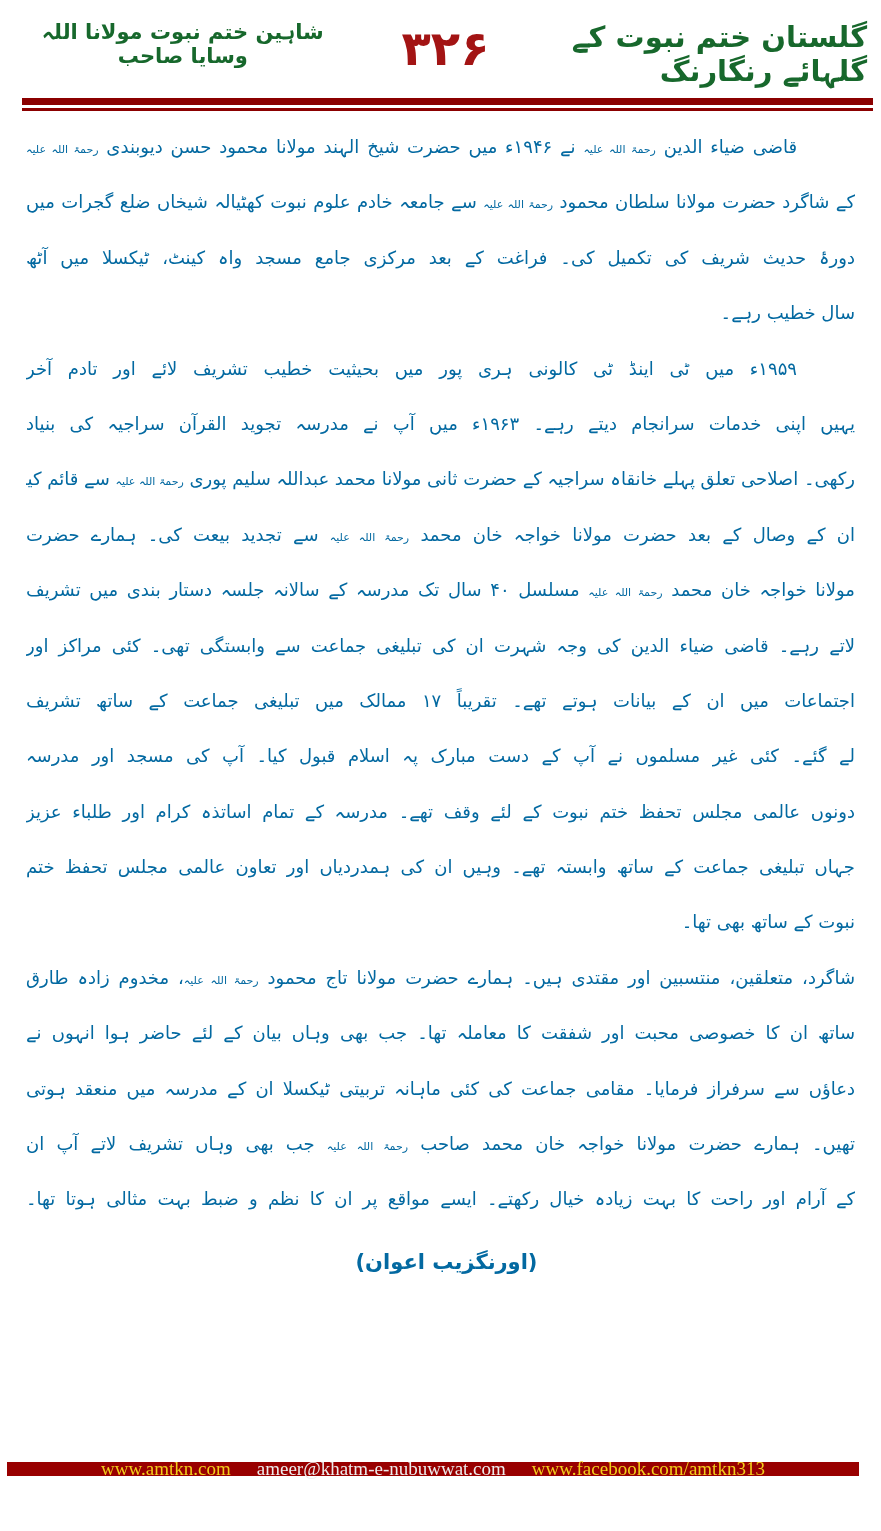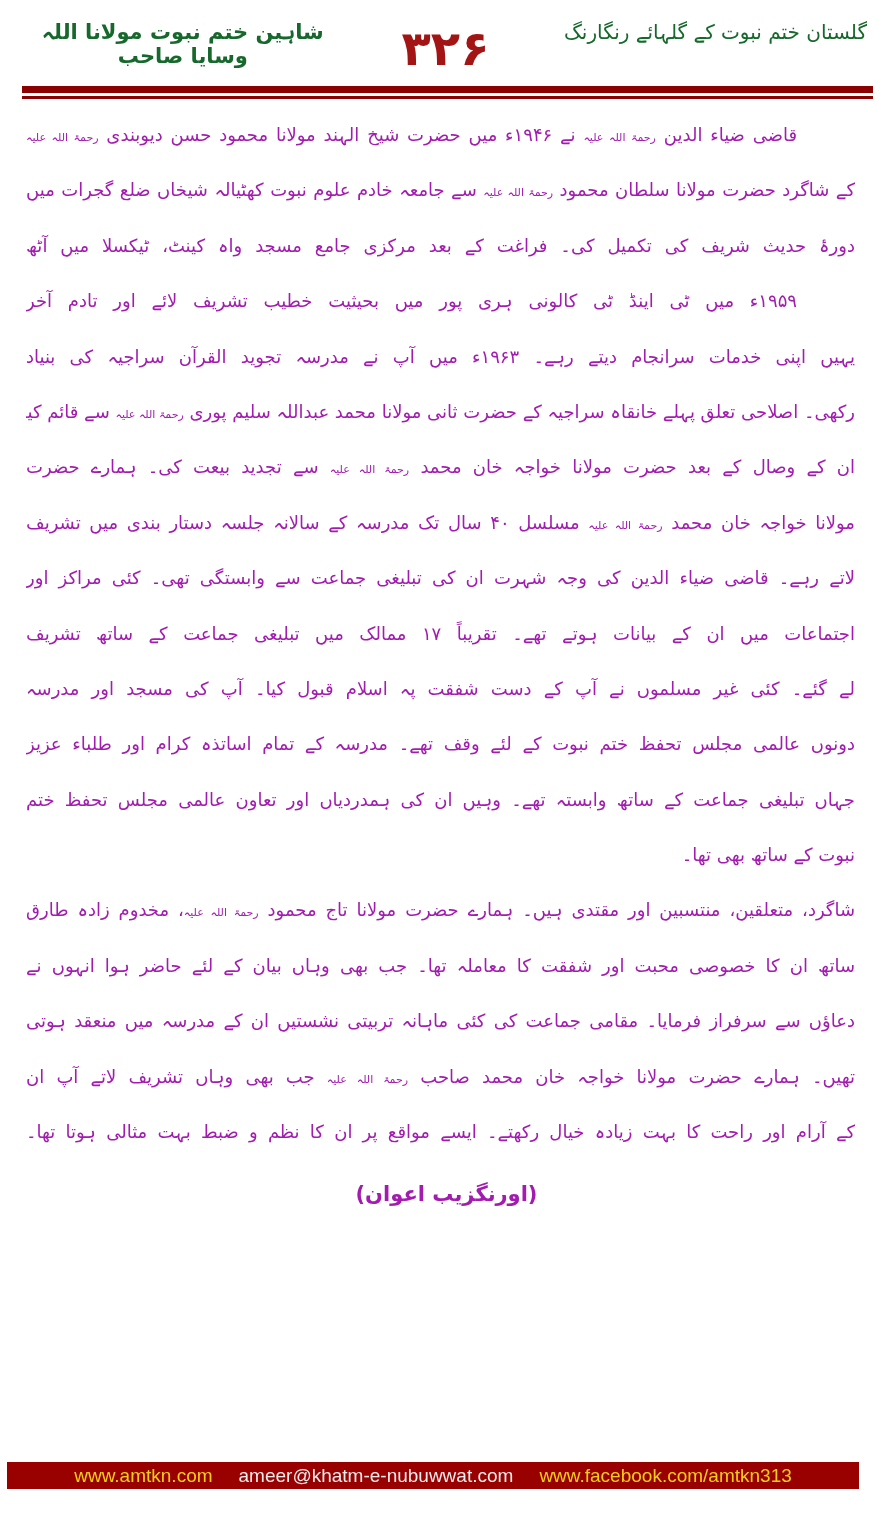--- a/index.html
+++ b/index.html
@@ -15,22 +15,22 @@
   .page-header{
     display:flex;
     direction:rtl;
     align-items:flex-start;
     padding:20px 10px 0 16px;
   }
   .book-title{
     flex:1;
     text-align:right;
     color:#17682C;
-    font-size:20px;
-    font-weight:normal;
+    font-size:29px;
+    font-weight:bold;
     padding-right:4px;
   }
   .page-number{
     flex:0 0 auto;
     color:#A31414;
     font-size:48px;
     line-height:40px;
     font-weight:bold;
     margin:8px 60px;
   }
@@ -45,21 +45,21 @@
   .header-rule{
     margin:10px 8px 0 22px;   
     border-top:7px solid #8B0000;
     border-bottom:3px solid #8B0000;
     height:3px;
   }
   
   .body-text{
     margin:8px 26px 0 26px;
     direction:rtl;
-    color:#a21caf;
+    color:#0369a1;
   }
   .u-line{
     height:55.4px;
     line-height:55.4px;
     font-size:18px;
     white-space:nowrap;
     overflow:hidden;
     text-align:justify;
     text-align-last:justify;
   }
@@ -75,28 +75,28 @@
     direction:rtl;
     height:50px;
     line-height:50px;
   }
   
   .footer-bar{
     position:absolute;
     top:1462px;
     right:22px;
     left:7px;
-    height:27px;
+    height:14px;
     background:#990000;
     display:flex;
     direction:ltr;
     align-items:center;
     justify-content:center;
     gap:26px;
-    font-family:Liberation Sans, sans-serif;
+    font-family:Liberation Serif, serif;
     font-size:19px;
     white-space:nowrap;
   }
   .footer-bar .url-yellow{ color:#F2CE1B; }
   .footer-bar .email-white{ color:#EDEDED;text-align:center; }
 </style>
 </head>
 <body>
 
 <div class="page">
@@ -106,34 +106,35 @@
     <div class="page-number">۳۲۶</div>
     <div class="volume-title">شاہین ختم نبوت مولانا اللہ وسایا صاحب</div>
   </div>
 
   <div class="header-rule"></div>
 
   <div class="body-text">
     <div class="u-line indent">قاضی ضیاء الدین <span class="honorific">رحمۃ اللہ علیہ</span> نے ۱۹۴۶ء میں حضرت شیخ الہند مولانا محمود حسن دیوبندی <span class="honorific">رحمۃ اللہ علیہ</span></div>
     <div class="u-line">کے شاگرد حضرت مولانا سلطان محمود <span class="honorific">رحمۃ اللہ علیہ</span> سے جامعہ خادم علوم نبوت کھٹیالہ شیخاں ضلع گجرات میں</div>
     <div class="u-line">دورۂ حدیث شریف کی تکمیل کی۔ فراغت کے بعد مرکزی جامع مسجد واہ کینٹ، ٹیکسلا میں آٹھ</div>
+    <div class="u-line end">سال خطیب رہے۔</div>
     <div class="u-line indent">۱۹۵۹ء میں ٹی اینڈ ٹی کالونی ہری پور میں بحیثیت خطیب تشریف لائے اور تادم آخر</div>
     <div class="u-line">یہیں اپنی خدمات سرانجام دیتے رہے۔ ۱۹۶۳ء میں آپ نے مدرسہ تجوید القرآن سراجیہ کی بنیاد</div>
     <div class="u-line">رکھی۔ اصلاحی تعلق پہلے خانقاہ سراجیہ کے حضرت ثانی مولانا محمد عبداللہ سلیم پوری <span class="honorific">رحمۃ اللہ علیہ</span> سے قائم کیا۔</div>
     <div class="u-line">ان کے وصال کے بعد حضرت مولانا خواجہ خان محمد <span class="honorific">رحمۃ اللہ علیہ</span> سے تجدید بیعت کی۔ ہمارے حضرت</div>
     <div class="u-line">مولانا خواجہ خان محمد <span class="honorific">رحمۃ اللہ علیہ</span> مسلسل ۴۰ سال تک مدرسہ کے سالانہ جلسہ دستار بندی میں تشریف</div>
     <div class="u-line">لاتے رہے۔ قاضی ضیاء الدین کی وجہ شہرت ان کی تبلیغی جماعت سے وابستگی تھی۔ کئی مراکز اور</div>
     <div class="u-line">اجتماعات میں ان کے بیانات ہوتے تھے۔ تقریباً ۱۷ ممالک میں تبلیغی جماعت کے ساتھ تشریف</div>
-    <div class="u-line">لے گئے۔ کئی غیر مسلموں نے آپ کے دست شفقت پہ اسلام قبول کیا۔ آپ کی مسجد اور مدرسہ</div>
+    <div class="u-line">لے گئے۔ کئی غیر مسلموں نے آپ کے دست مبارک پہ اسلام قبول کیا۔ آپ کی مسجد اور مدرسہ</div>
     <div class="u-line">دونوں عالمی مجلس تحفظ ختم نبوت کے لئے وقف تھے۔ مدرسہ کے تمام اساتذہ کرام اور طلباء عزیز</div>
     <div class="u-line">جہاں تبلیغی جماعت کے ساتھ وابستہ تھے۔ وہیں ان کی ہمدردیاں اور تعاون عالمی مجلس تحفظ ختم</div>
     <div class="u-line end">نبوت کے ساتھ بھی تھا۔</div>
     <div class="u-line">شاگرد، متعلقین، منتسبین اور مقتدی ہیں۔ ہمارے حضرت مولانا تاج محمود <span class="honorific">رحمۃ اللہ علیہ</span>، مخدوم زادہ طارق</div>
     <div class="u-line">ساتھ ان کا خصوصی محبت اور شفقت کا معاملہ تھا۔ جب بھی وہاں بیان کے لئے حاضر ہوا انہوں نے</div>
-    <div class="u-line">دعاؤں سے سرفراز فرمایا۔ مقامی جماعت کی کئی ماہانہ تربیتی نشستیں ان کے مدرسہ میں منعقد ہوتی</div>
+    <div class="u-line">دعاؤں سے سرفراز فرمایا۔ مقامی جماعت کی کئی ماہانہ تربیتی ٹیکسلا ان کے مدرسہ میں منعقد ہوتی</div>
     <div class="u-line">تھیں۔ ہمارے حضرت مولانا خواجہ خان محمد صاحب <span class="honorific">رحمۃ اللہ علیہ</span> جب بھی وہاں تشریف لاتے آپ ان</div>
     <div class="u-line">کے آرام اور راحت کا بہت زیادہ خیال رکھتے۔ ایسے مواقع پر ان کا نظم و ضبط بہت مثالی ہوتا تھا۔</div>
     <div class="author-signature">(اورنگزیب اعوان)</div>
   </div>
 
   <div class="footer-bar">
     <span class="url-yellow">www.amtkn.com</span>
     <span class="email-white">ameer@khatm-e-nubuwwat.com</span>
     <span class="url-yellow">www.facebook.com/amtkn313</span>
   </div>

